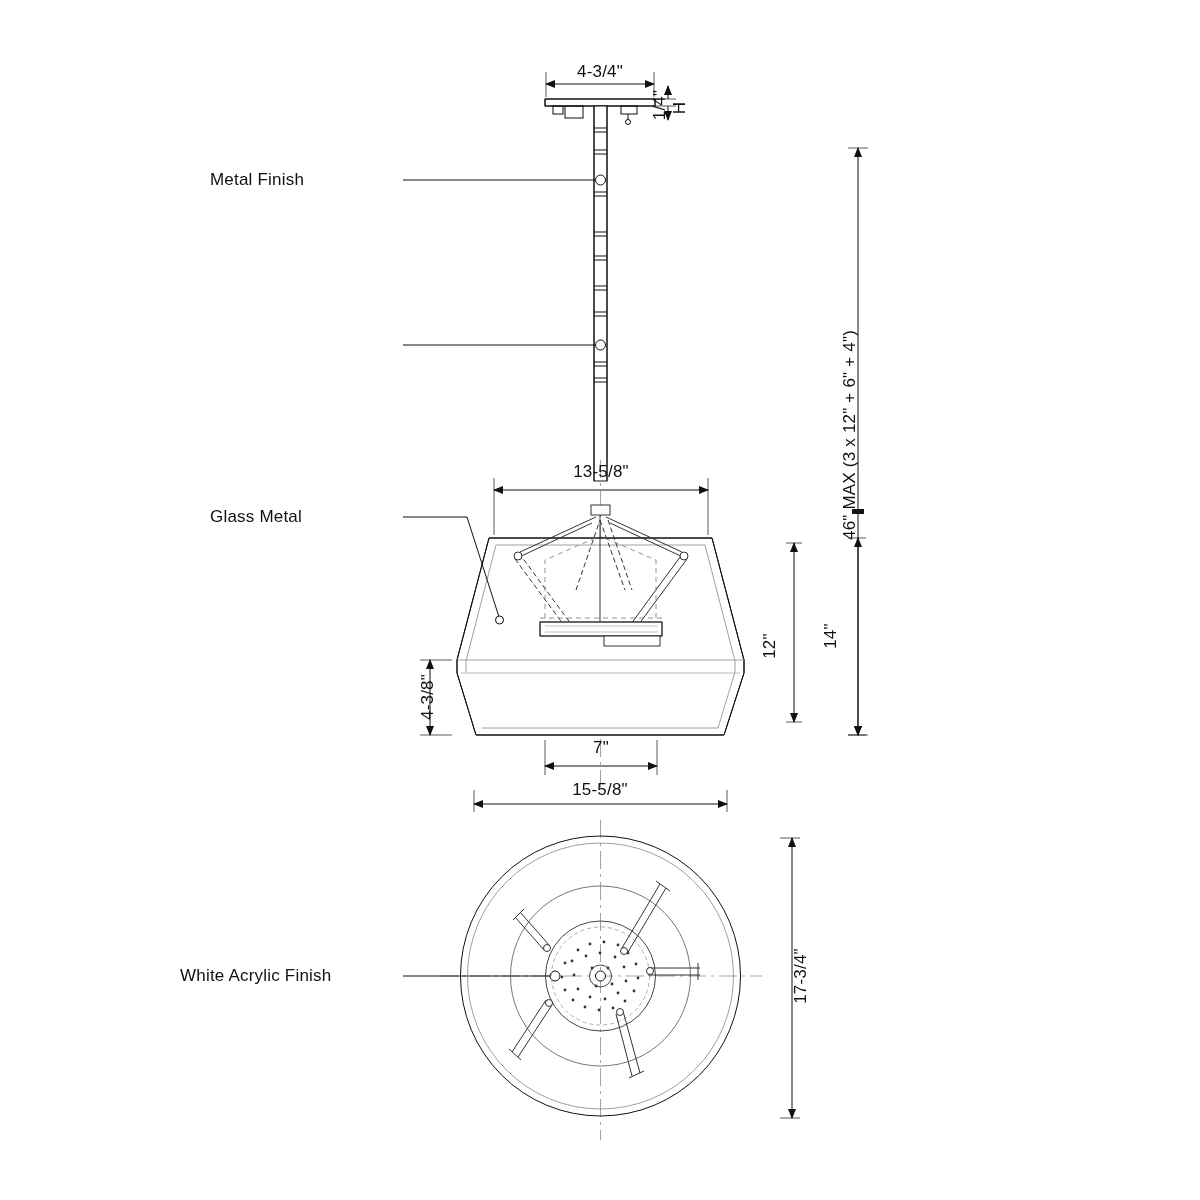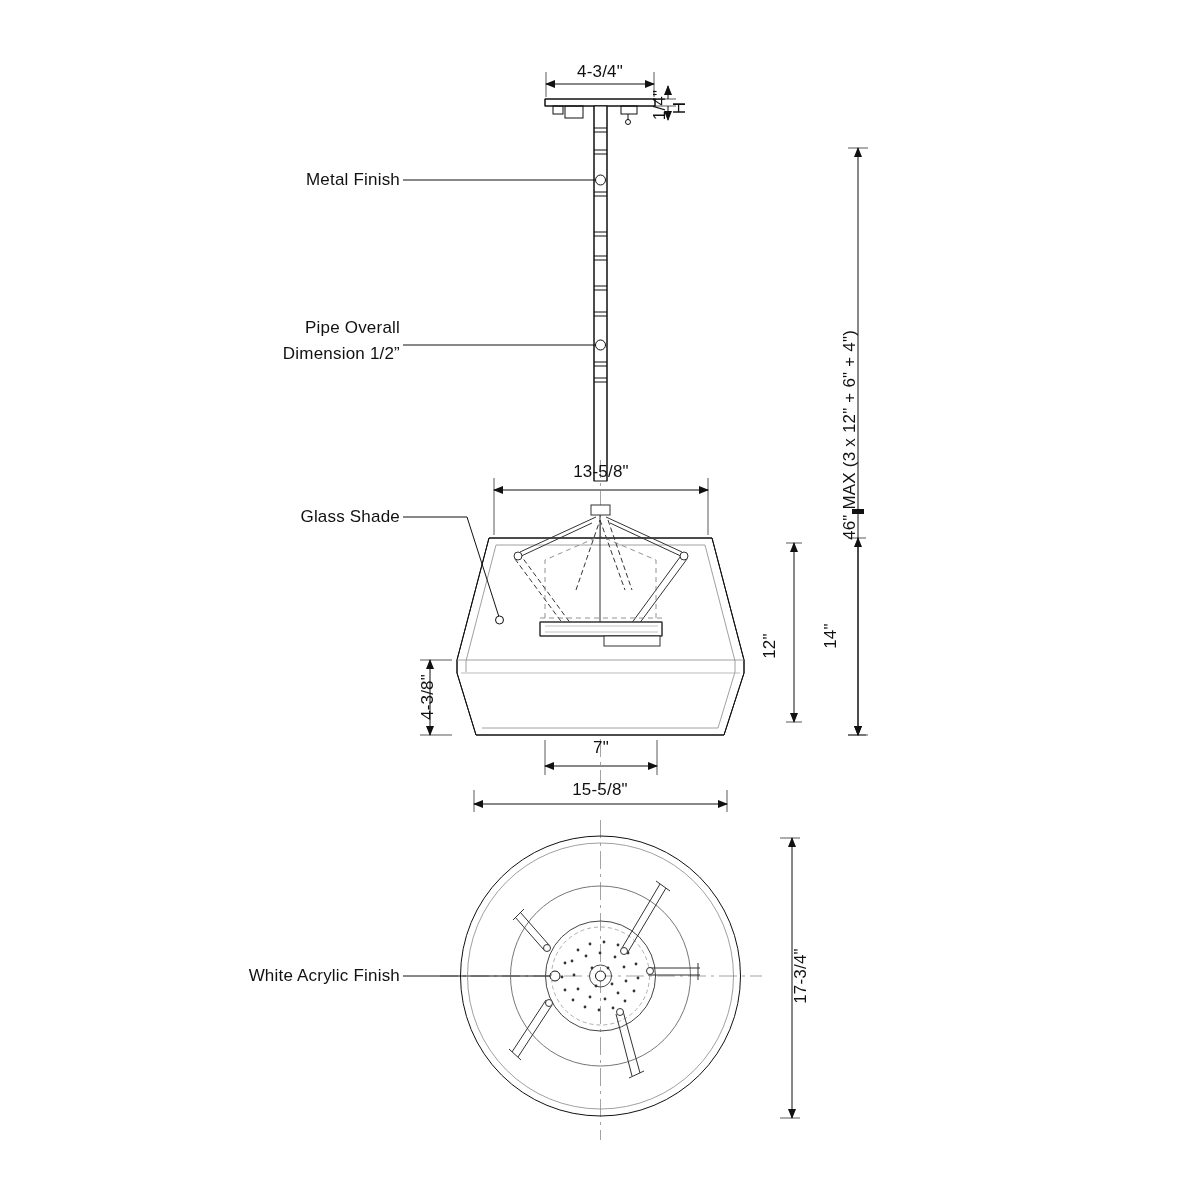--- a/index.html
+++ b/index.html
@@ -24,21 +24,21 @@
     top: 0;
   }
   .lbl {
     position: absolute;
     font-size: 17px;
     color: #111111;
     white-space: pre;
     letter-spacing: 0.2px;
   }
   .lbl.center { text-align: center; }
-  .lbl.right { text-align: right; }
+  .lbl.right { }
   .rot90 { transform: rotate(-90deg); }
 </style>
 </head>
 <body>
 
 <div id="stage">
 
   <svg width="1200" height="1200" viewBox="0 0 1200 1200">
     <defs>
       <marker id="arrS" markerWidth="10" markerHeight="8" refX="9" refY="4" orient="auto" markerUnits="userSpaceOnUse">
@@ -292,23 +292,22 @@
             <circle cx="547" cy="948" r="3.5" fill="#fff"></circle>
             <line x1="513" y1="920" x2="524" y2="909"></line>
           </g>
         </g>
       </g>
     </g>
   </svg>
 
   <div class="lbl right" style="left:210px; top:170px; width:190px;">Metal Finish</div>
 
-  <div class="lbl right" style="left:180px; top:315px; width:220px; line-height:26px;">Pipe Overall<br>Dimension 1/2”</div>
-
-  <div class="lbl right" style="left:210px; top:507px; width:190px;">Glass Shade</div>
+
+  <div class="lbl right" style="left:210px; top:507px; width:190px;">Glass Metal</div>
 
   <div class="lbl right" style="left:180px; top:966px; width:220px;">White Acrylic Finish</div>
 
   <div class="lbl center" style="left:550px; top:62px; width:100px;">4-3/4"</div>
 
   <div class="lbl center rot90" style="left:630px; top:95px; width:60px;">1/4"</div>
 
   <div class="lbl center rot90" style="left:660px; top:98px; width:40px;">H</div>
 
   <div class="lbl center rot90" style="left:690px; top:425px; width:320px;">46" MAX (3 x 12" + 6" + 4")</div>

